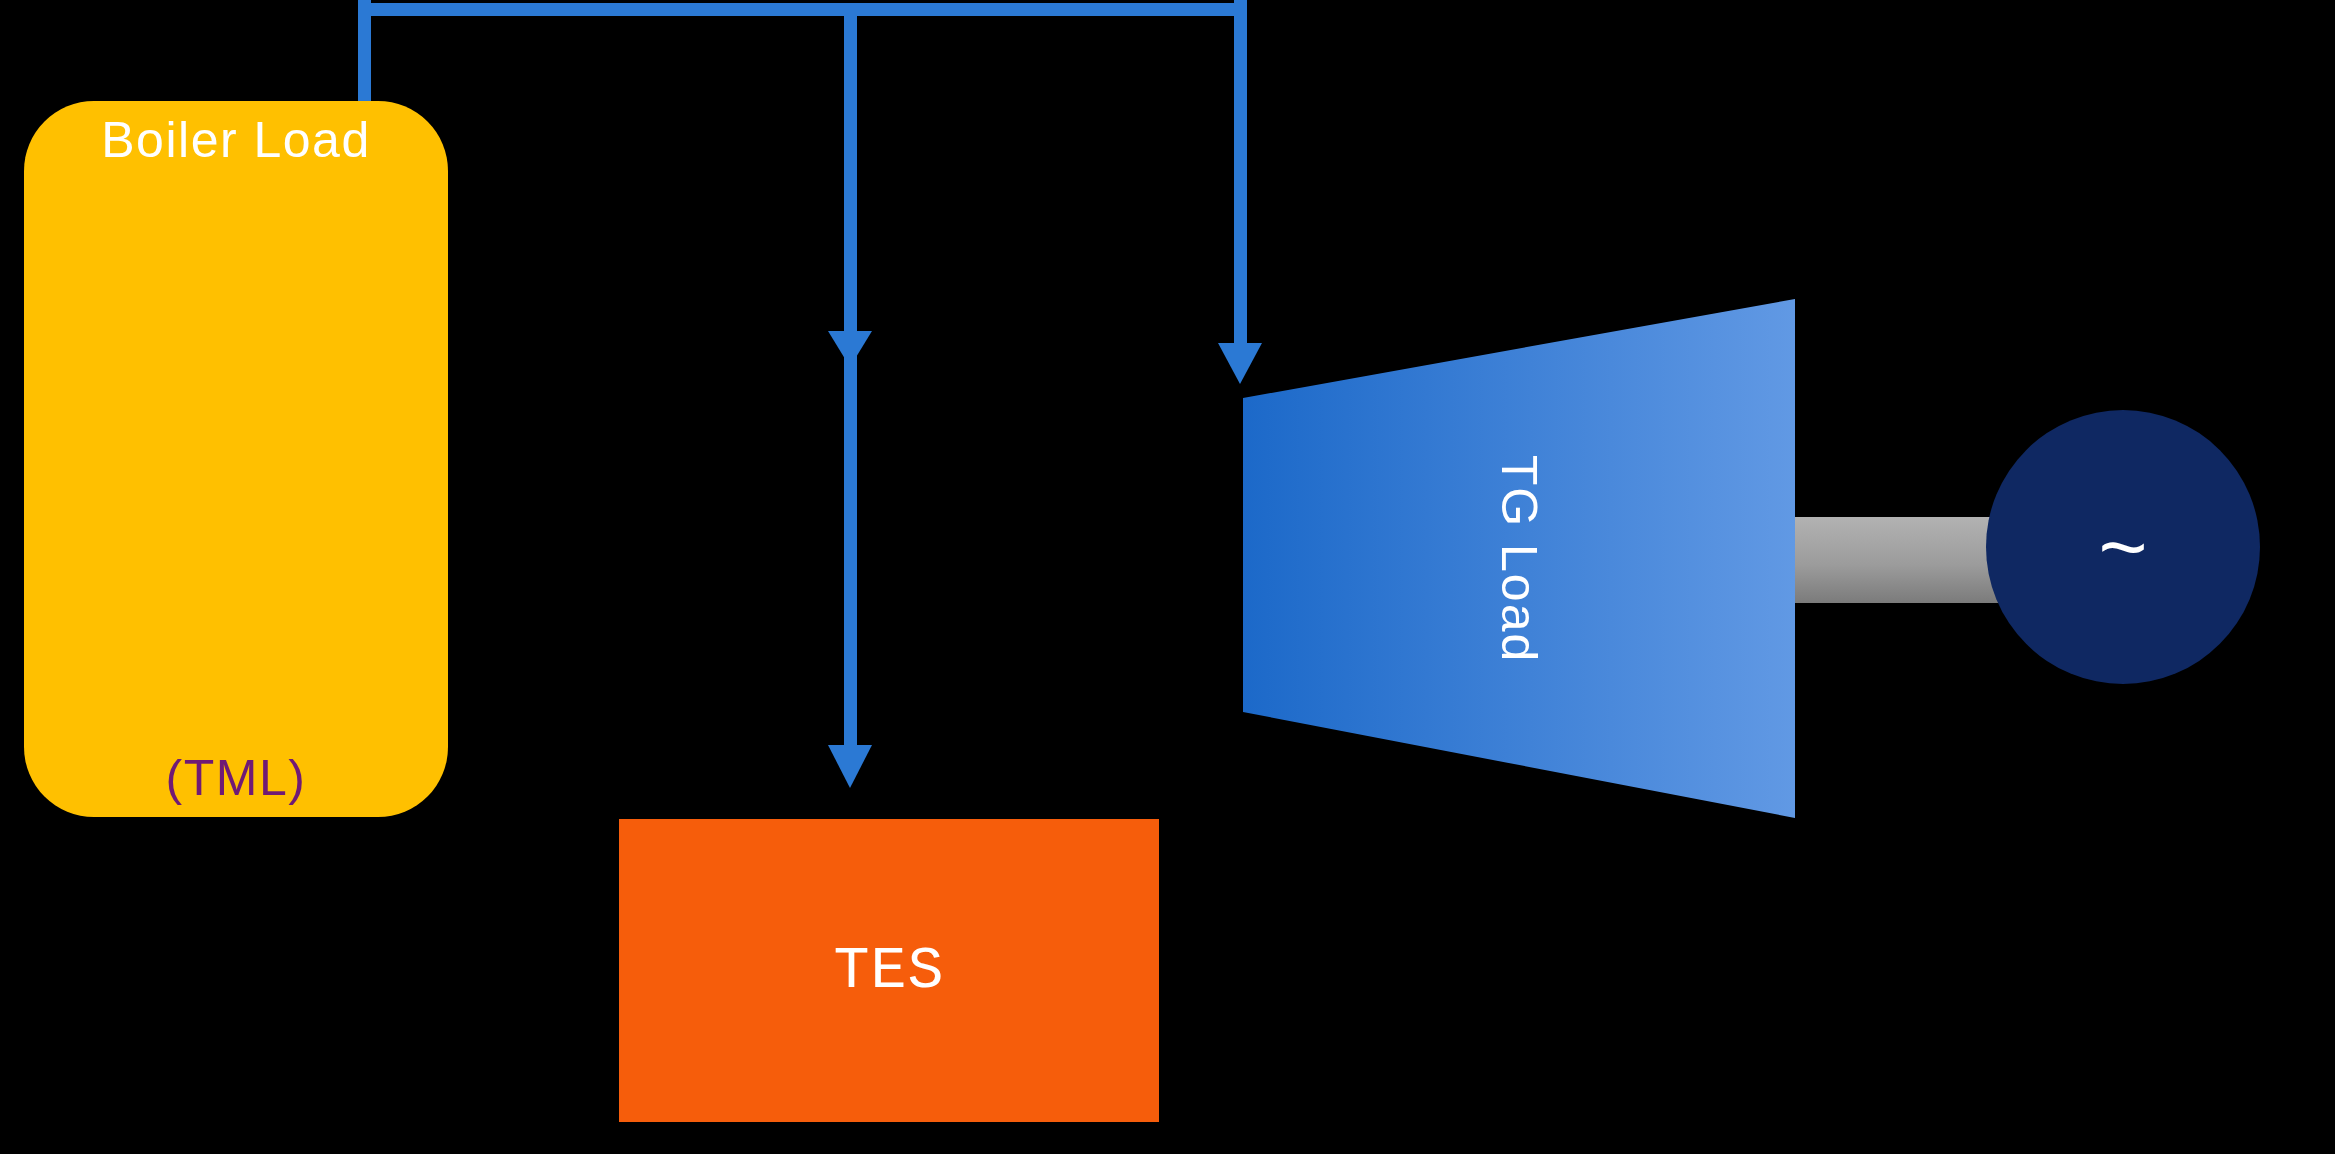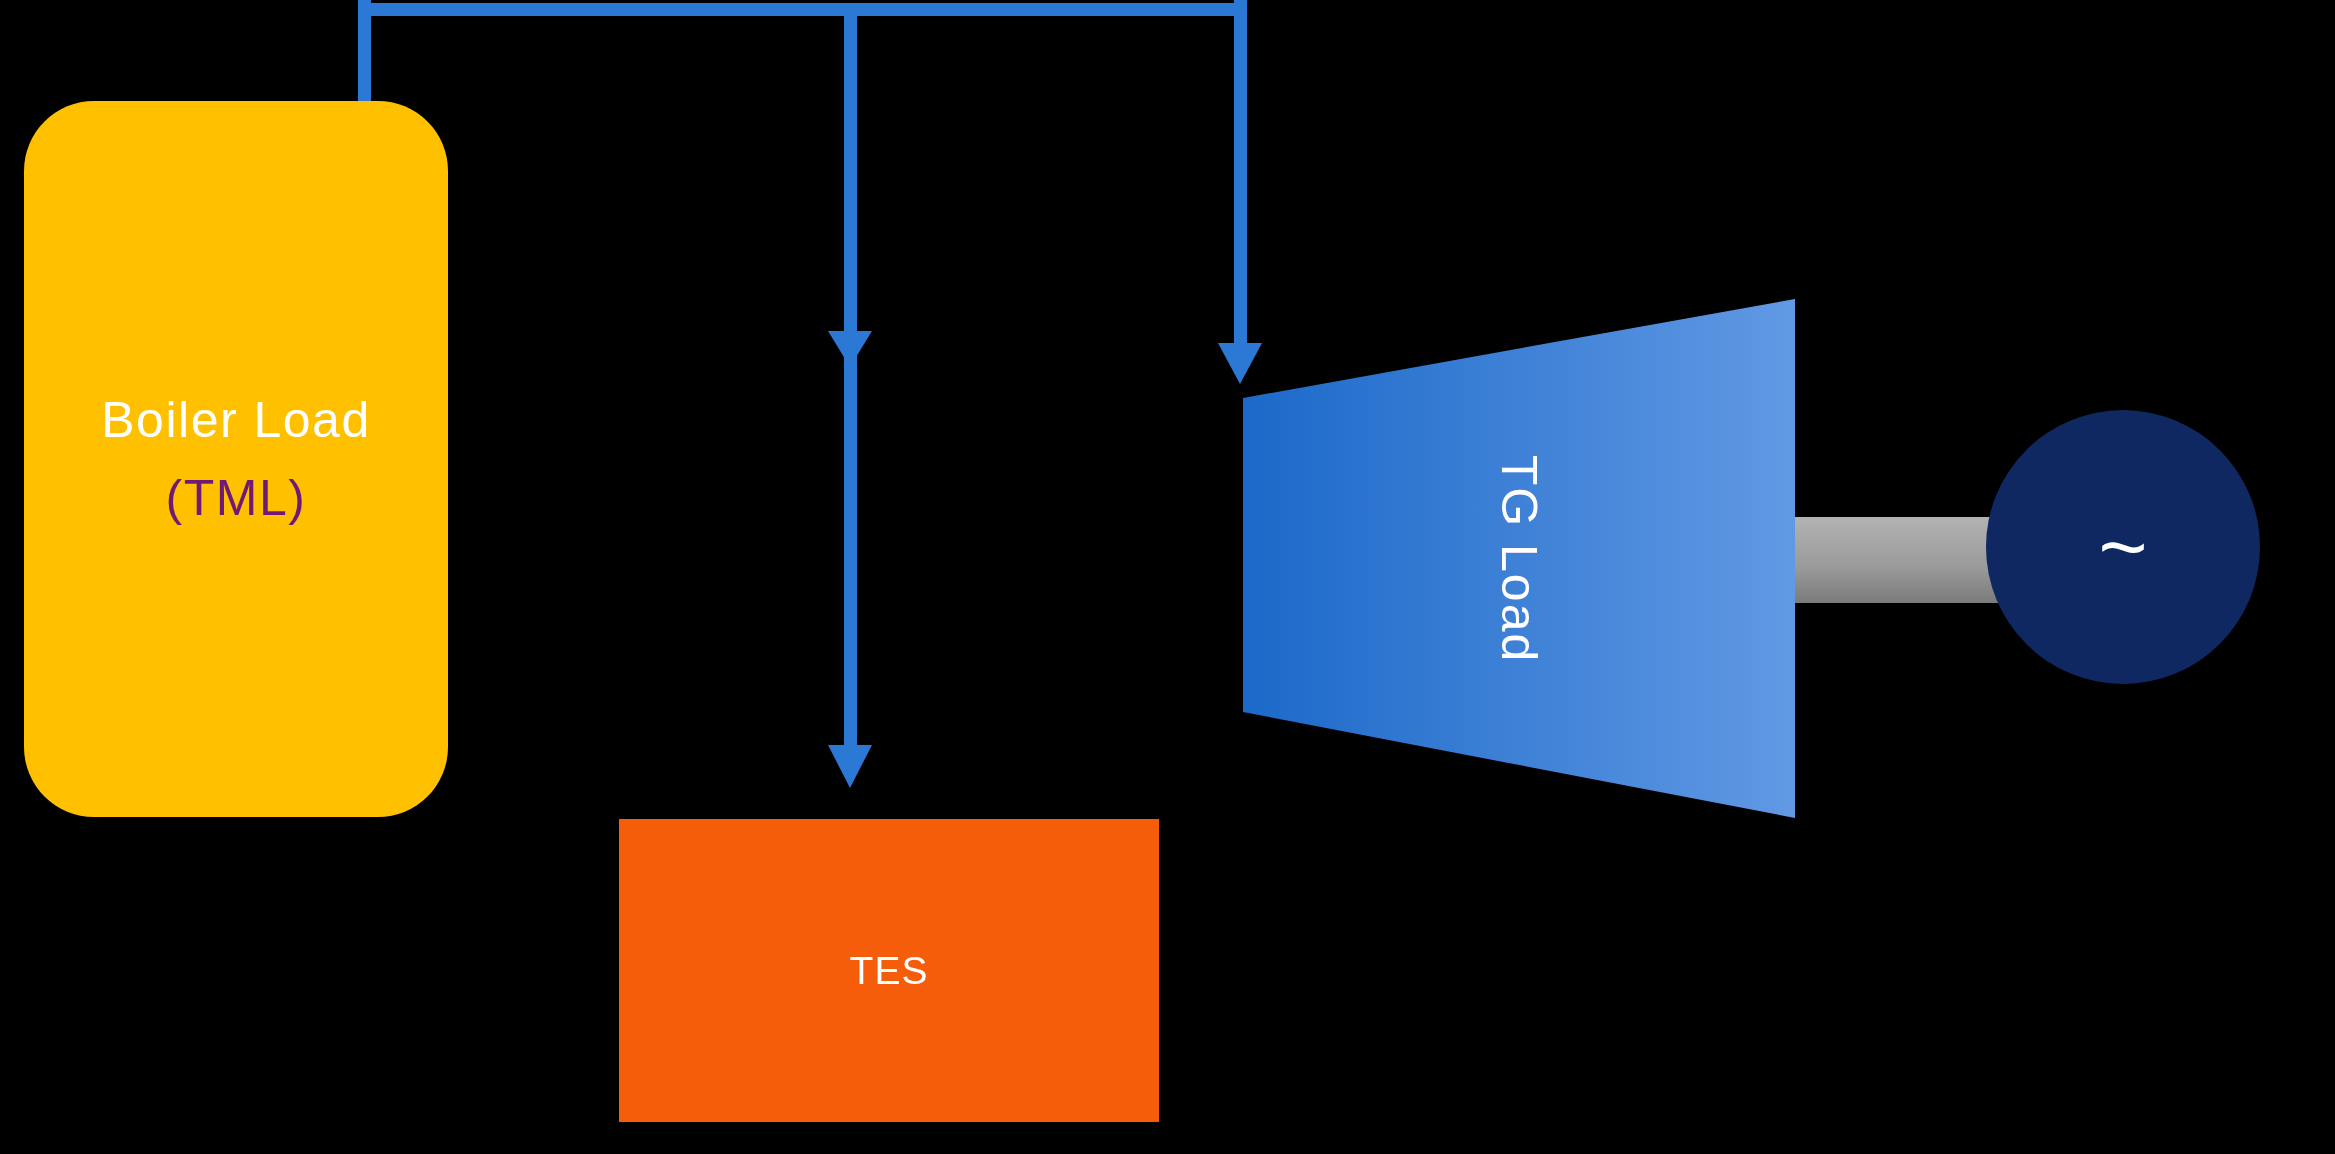--- a/index.html
+++ b/index.html
@@ -19,21 +19,21 @@
 
   
   .boiler {
     left: 24px; top: 101px;
     width: 424px; height: 716px;
     background: #FFC000;
     border-radius: 70px;
     display: flex;
     flex-direction: column;
     align-items: center;
-    justify-content: center;
+    justify-content: space-between;
     text-align: center;
   }
   .boiler .line {
     color: #FFFFFF;
     font-size: 50px;
     line-height: 78px;
     letter-spacing: 1.5px;
     white-space: nowrap;
   }
 
@@ -41,22 +41,23 @@
   .tes {
     left: 619px; top: 819px;
     width: 540px; height: 303px;
     background: #F65D0B;
     display: flex;
     align-items: center;
     justify-content: center;
   }
   .tes .label {
     color: #FFFFFF;
-    font-size: 39px;
+    font-size: 60px;
     letter-spacing: 1px;
+    font-family: Liberation Mono, monospace;
   }
 
   
   .turbine {
     left: 1243px; top: 299px;
     width: 552px; height: 519px;
     background: linear-gradient(90deg, #1C69C9 0%, #6199E4 100%);
     clip-path: polygon(0 99px, 552px 0, 552px 519px, 0 413px);
   }
   .turbine .label {

